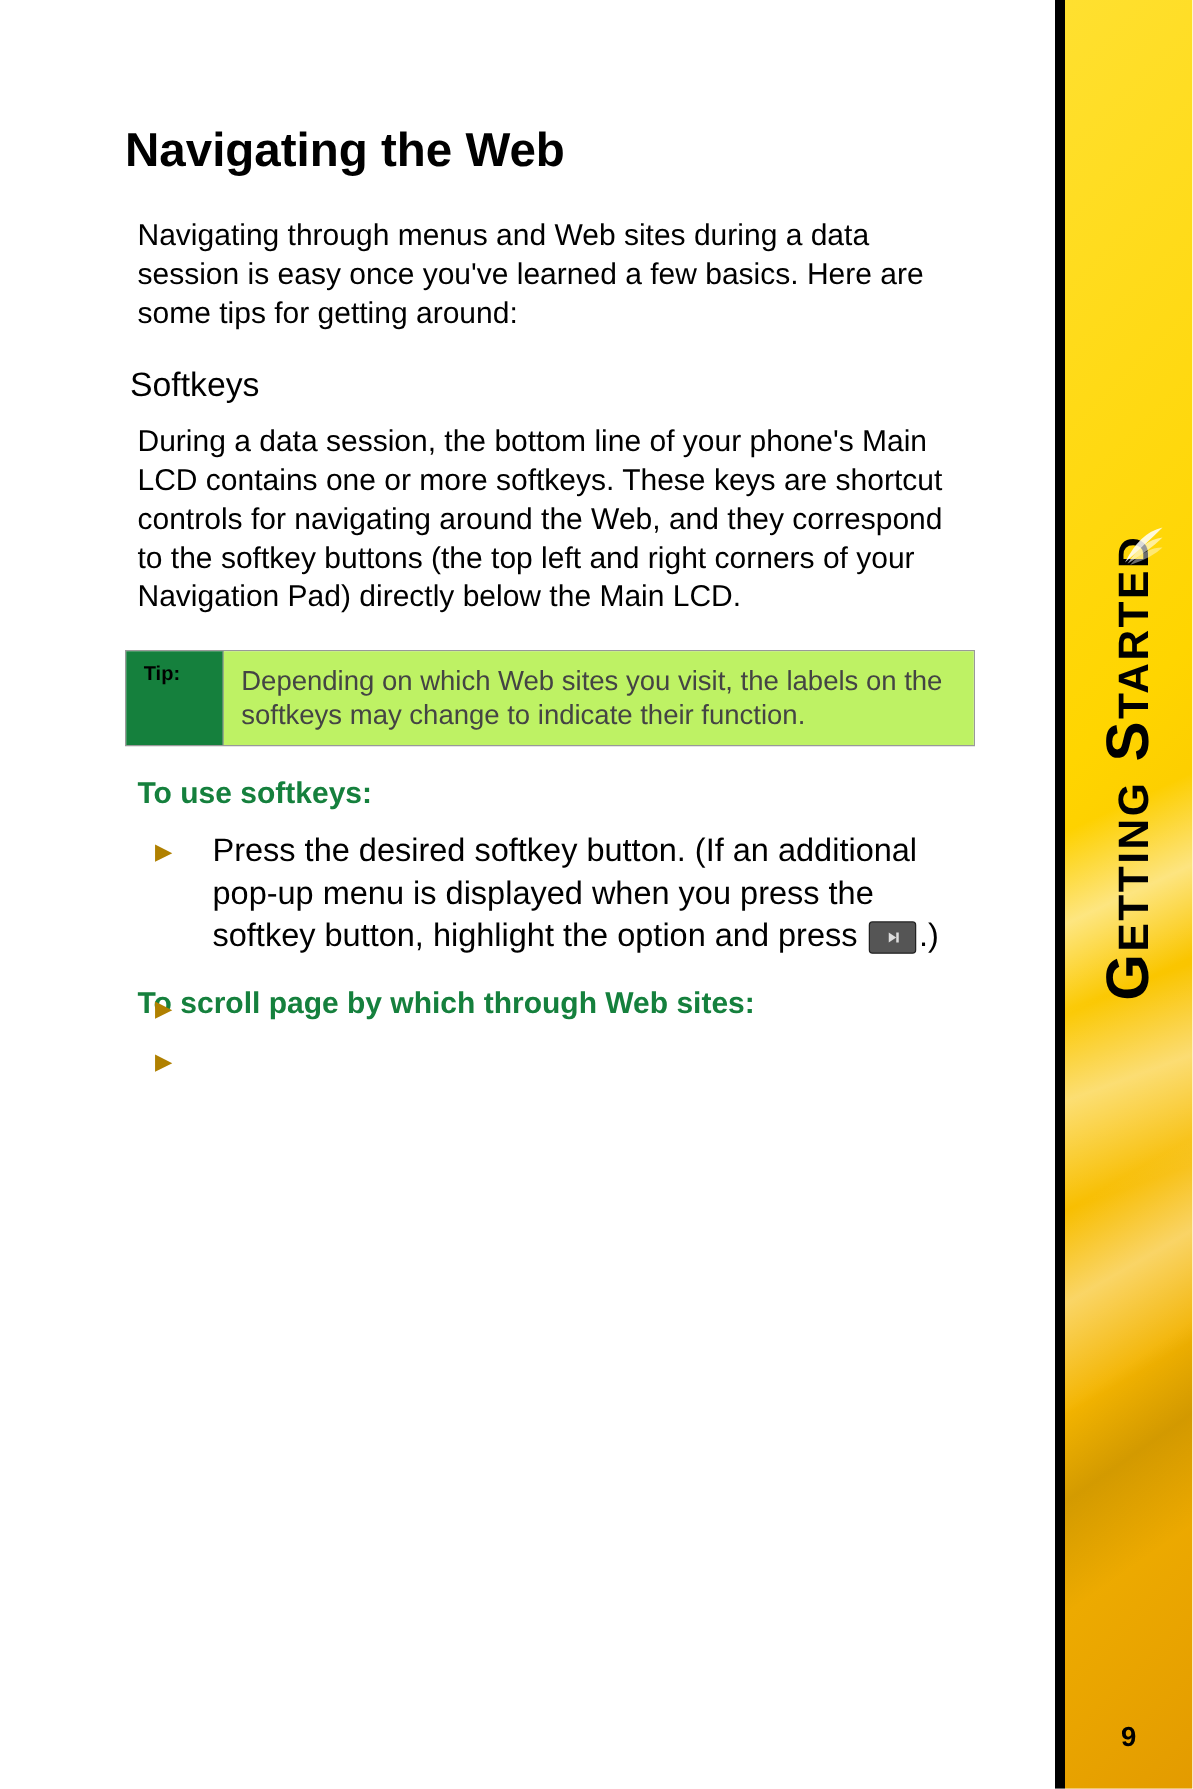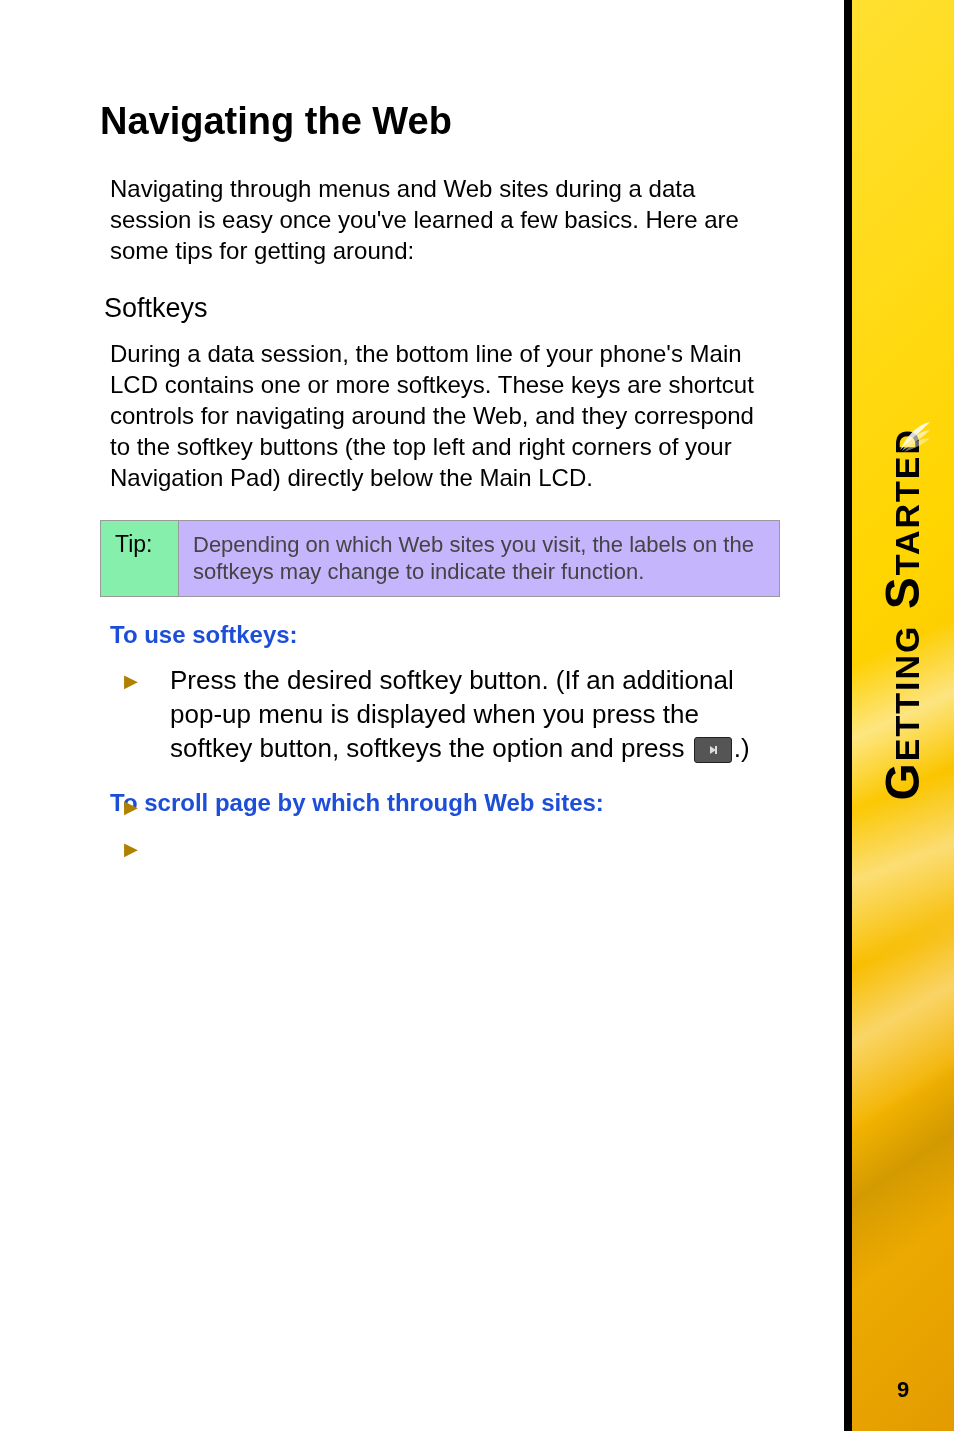--- a/index.html
+++ b/index.html
@@ -83,39 +83,39 @@
     font-size: 27px;
     font-weight: 400;
     margin: 10px 0 14px 4px;
   }
   .tip-box {
     display: flex;
     border: 1px solid #999;
     margin: 10px 0 24px 0;
   }
   .tip-label {
-    background: #86efac;
+    background: #15803d;
     border-right: 1px solid #999;
-    font-weight: 400;
-    font-size: 23px;
+    font-weight: 700;
+    font-size: 16px;
     padding: 10px 14px;
     min-width: 78px;
   }
   .tip-text {
-    background: #c4b5fd;
+    background: #bef264;
     font-size: 22px;
     color: #444;
     line-height: 1.25;
     padding: 10px 14px;
     flex: 1;
   }
   .lead {
     font-weight: 700;
     font-size: 24px;
-    color: #1d4ed8;
+    color: #15803d;
     margin: 0 0 14px 10px;
   }
   ul.arrow {
     list-style: none;
     margin: 0 0 24px 20px;
   }
   ul.arrow li {
     position: relative;
     padding-left: 50px;
     font-size: 26px;
@@ -176,21 +176,21 @@
 
     <div class="tip-box">
       <div class="tip-label">Tip:</div>
       <div class="tip-text">Depending on which Web sites you visit, the labels on the softkeys may change to indicate their function.</div>
     </div>
 
     <p class="lead">To use softkeys:</p>
     <ul class="arrow">
       <li>
         <span class="marker">▶</span>
-        <span>Press the desired softkey button. (If an additional pop-up menu is displayed when you press the softkey button, softkeys the option and press </span><span class="key-icon"></span><span>.)</span>
+        <span>Press the desired softkey button. (If an additional pop-up menu is displayed when you press the softkey button, highlight the option and press </span><span class="key-icon"></span><span>.)</span>
       </li>
     </ul>
 
 
 
     <ul class="arrow">
       <li>
         <span class="marker">▶</span>
       </li>
     </ul>

